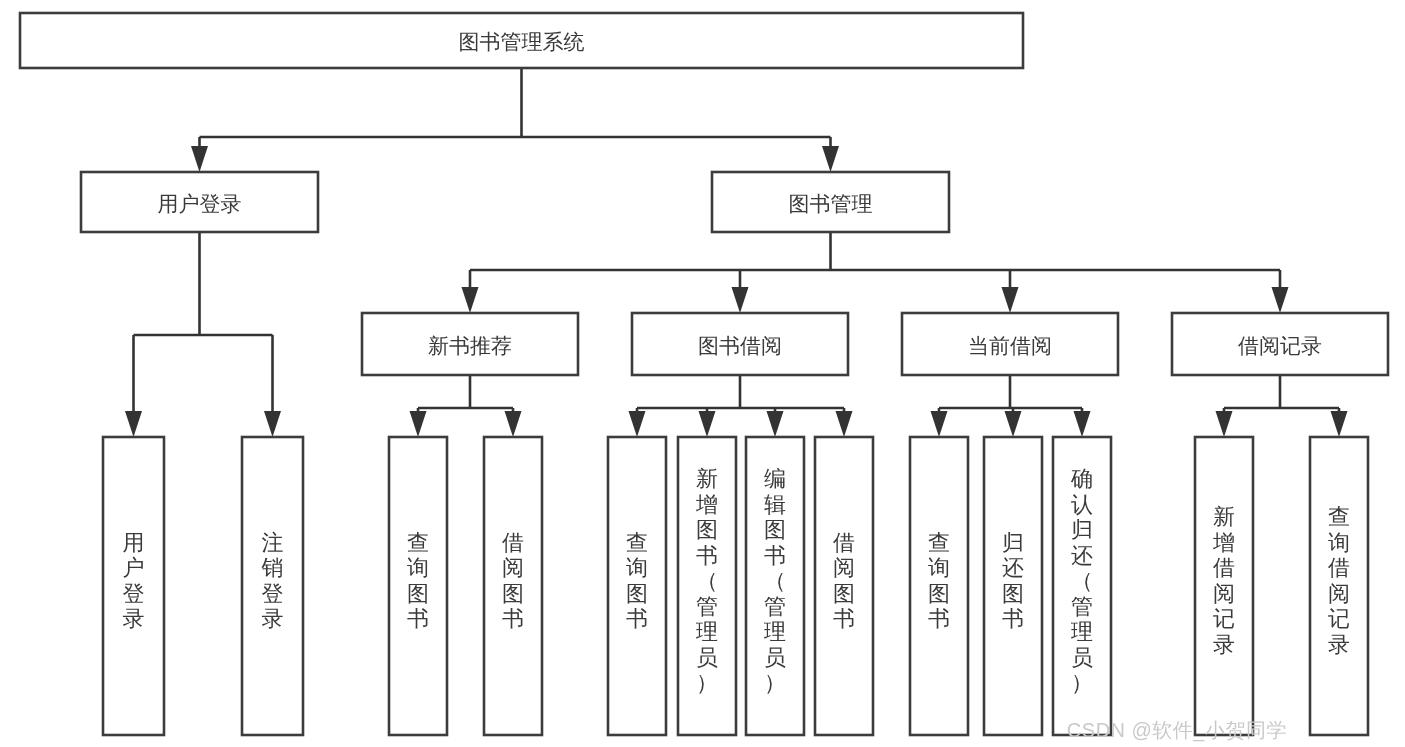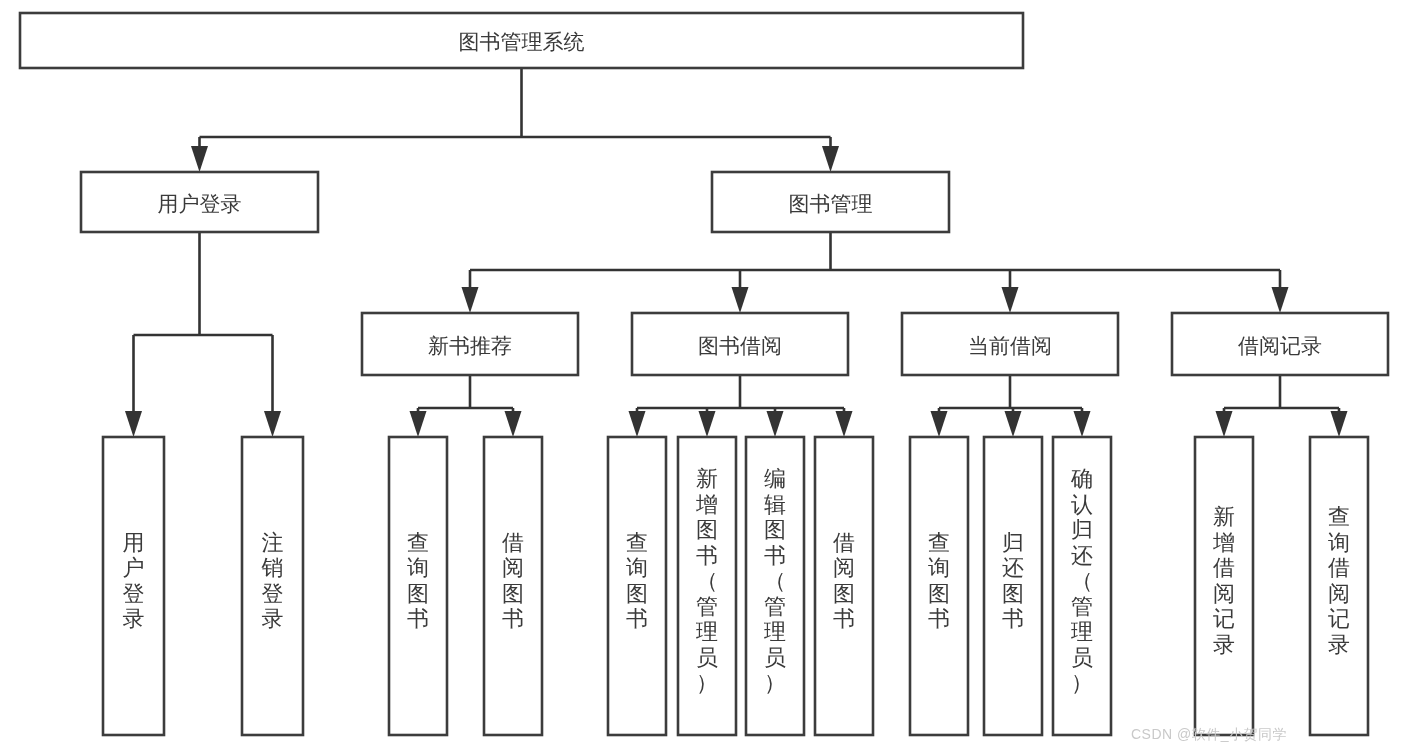--- a/index.html
+++ b/index.html
@@ -51,21 +51,21 @@
     stroke-linecap: butt;
   }
   .arrow-head {
     fill: #333333;
   }
   .watermark {
     position: absolute;
     right: 8px;
     bottom: 3px;
     font-family: "Liberation Sans", "DejaVu Sans", sans-serif;
-    font-size: 14px;
+    font-size: 20px;
     color: #c9c9c9;
     white-space: nowrap;
     letter-spacing: 0.5px;
     pointer-events: none;
   }
 </style>
 </head>
 <body>
 
 <div id="diagram-root">

